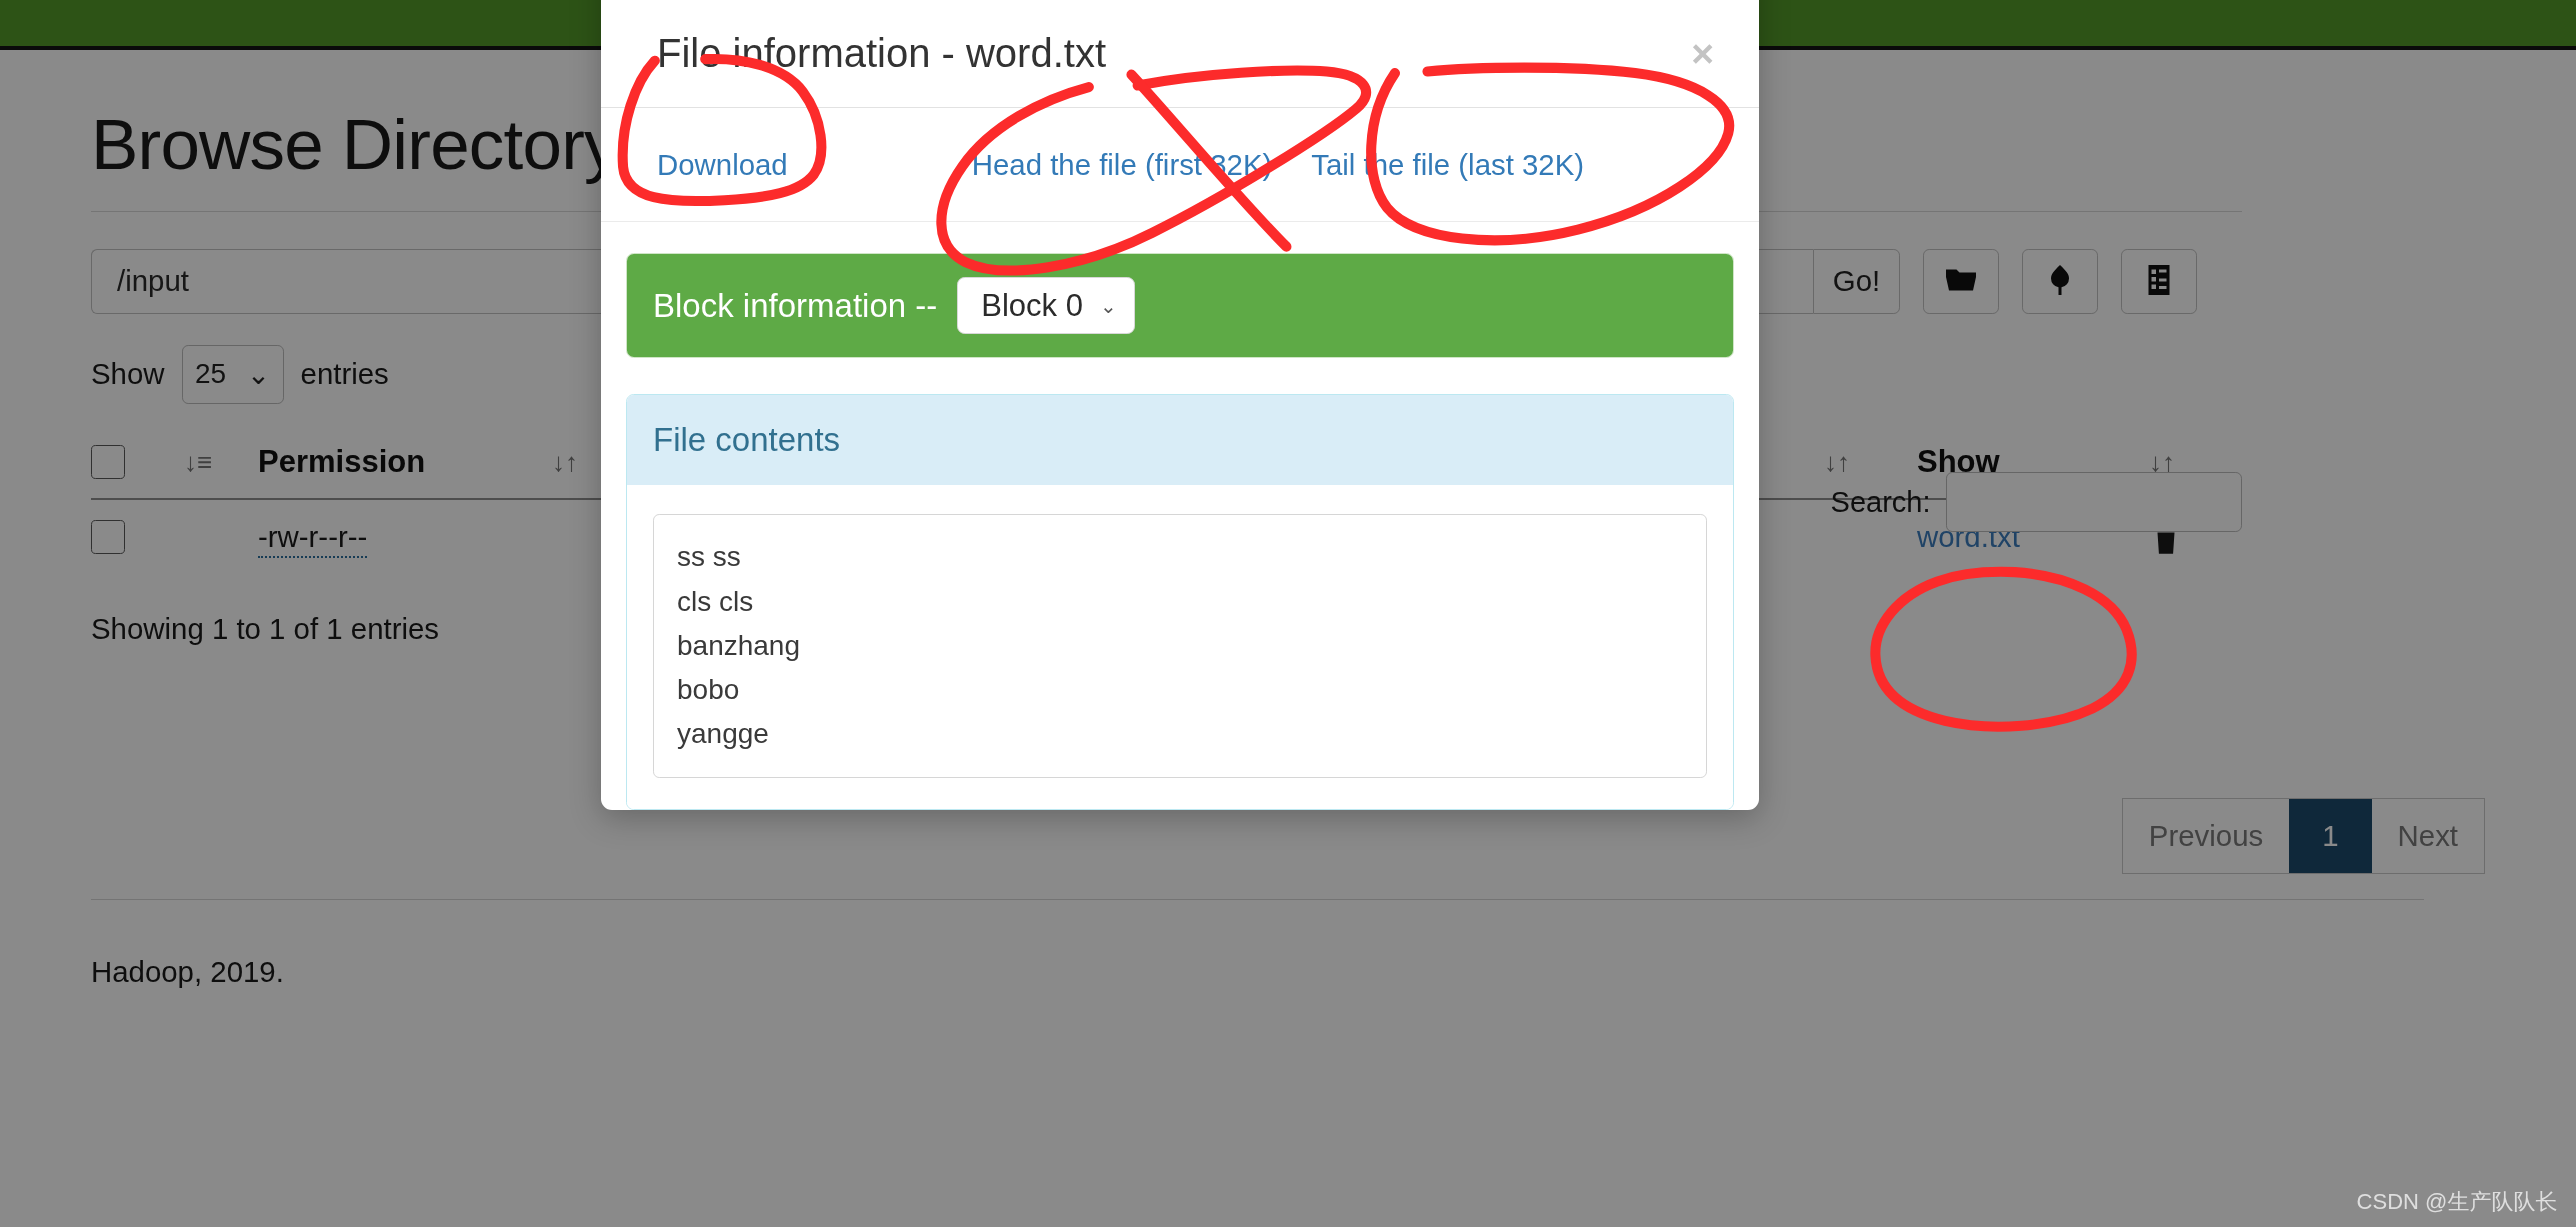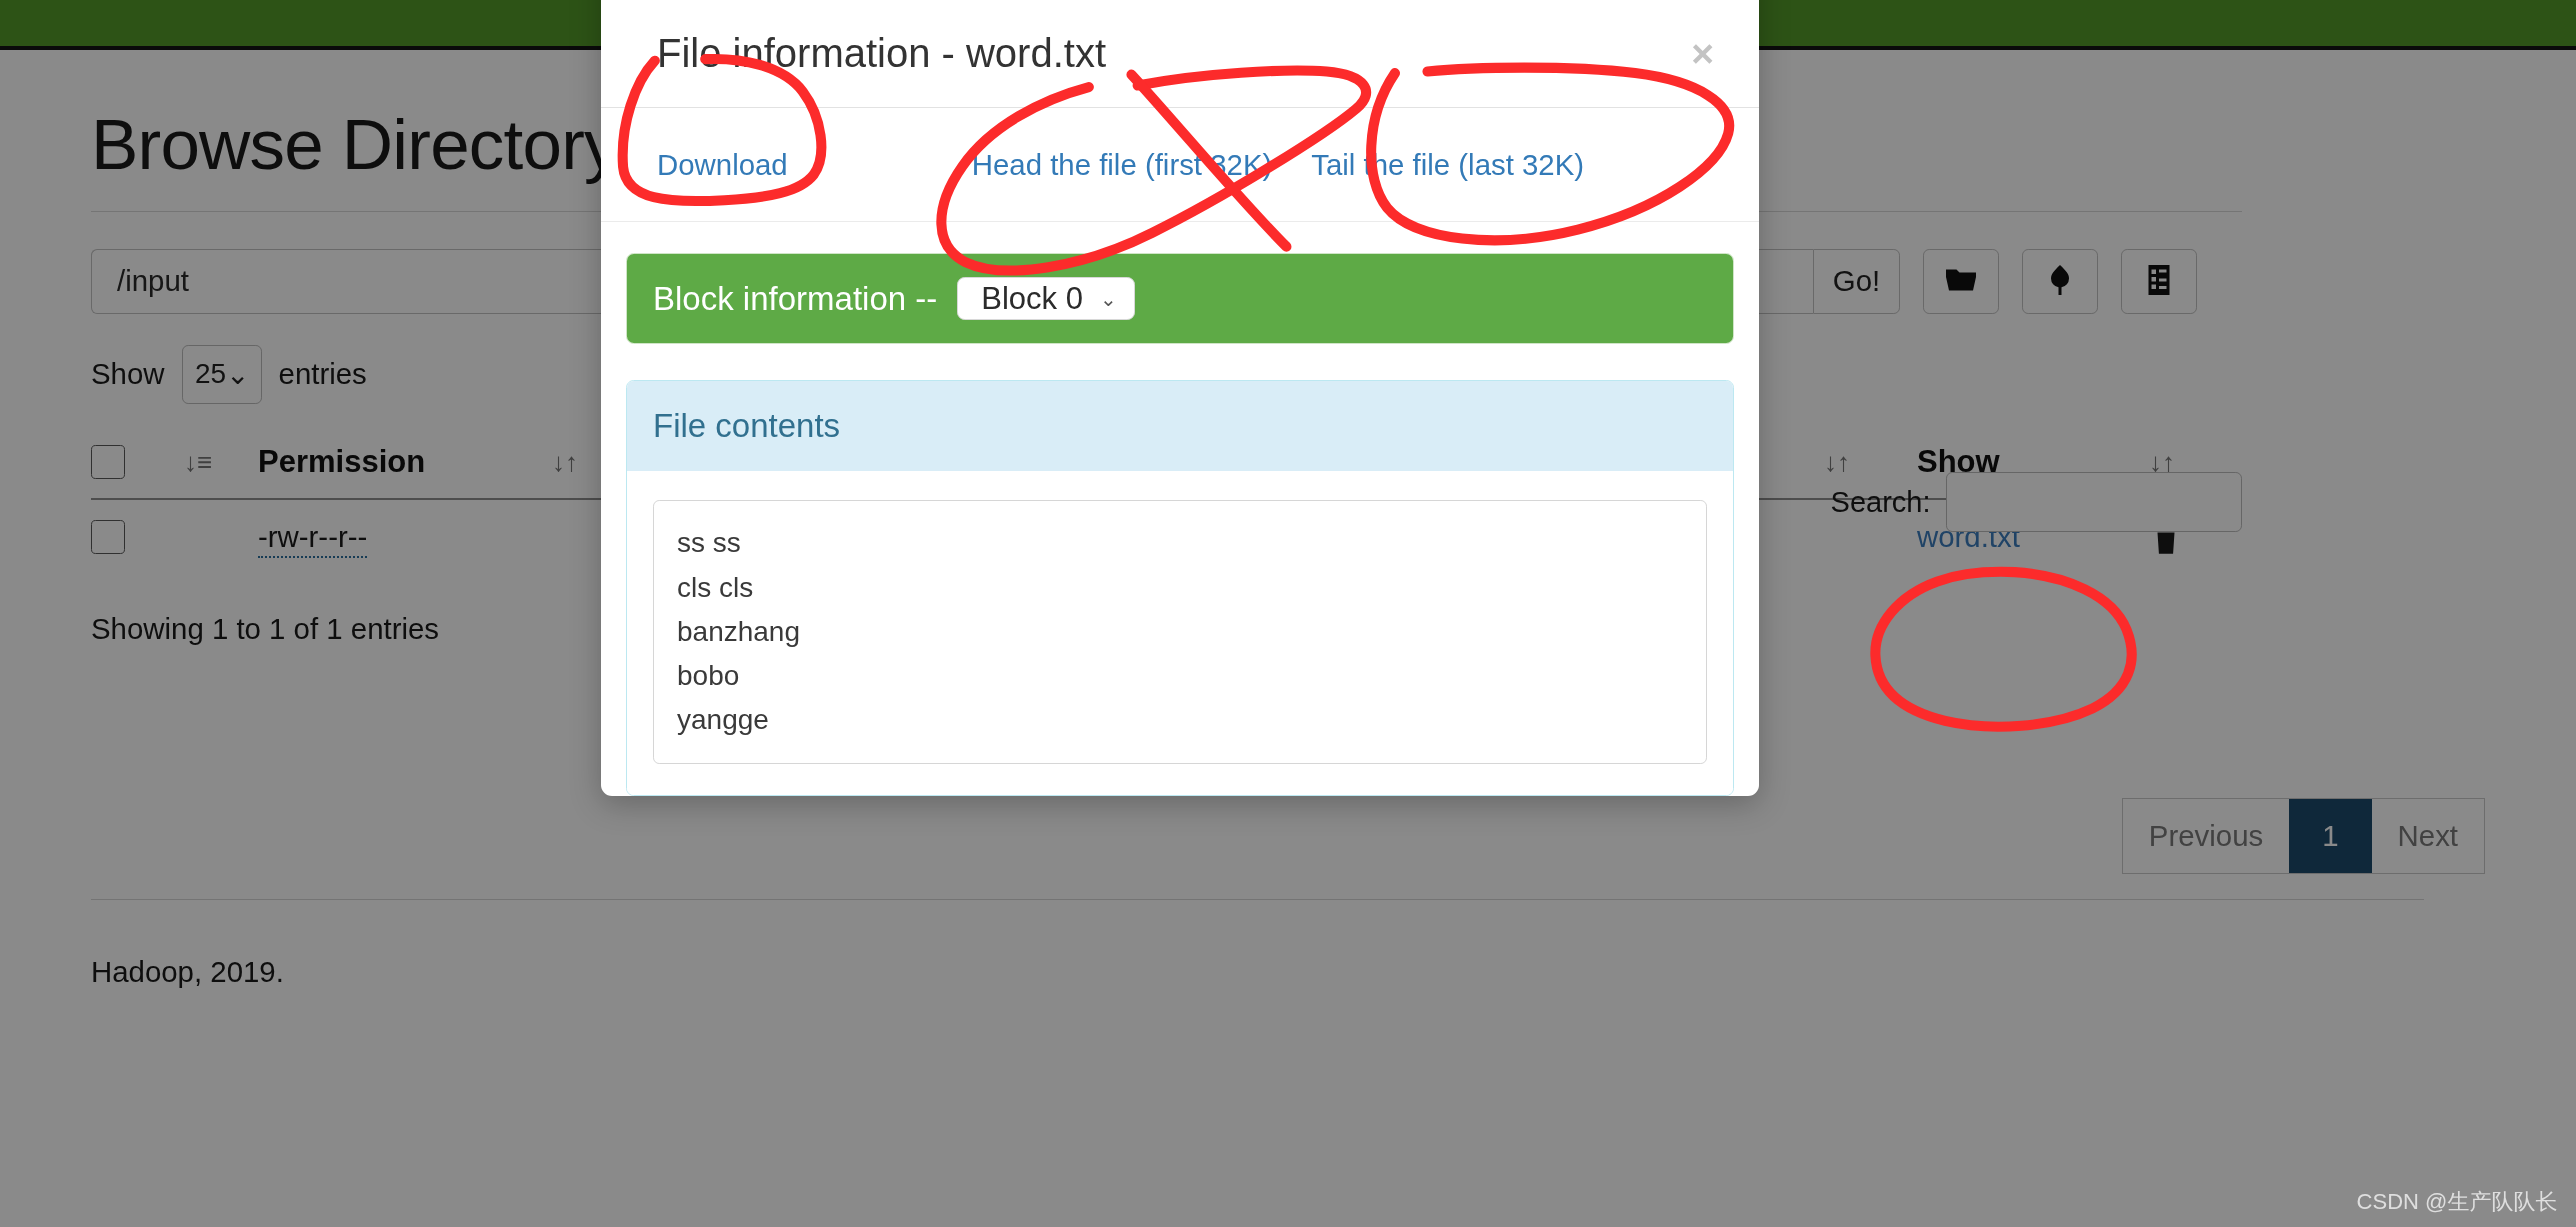--- a/index.html
+++ b/index.html
@@ -57,21 +57,21 @@
   }
   .icon-btn {
     width: 76px; height: 65px; margin-left: 23px;
     border: 0.8px solid #c2c2c2; border-radius: 6.2px; background: #fff;
     display: flex; align-items: center; justify-content: center;
   }
   .icon-btn svg { width: 36px; height: 36px; fill: #111; }
 
   .show-row { display: flex; align-items: center; gap: 17px; font-size: 29.4px; color: #1a1a1a; }
   .show-sel {
-    width: 80px; height: 59px; border: 0.8px solid #bcbcbc; border-radius: 6.2px;
+    width: 102px; height: 59px; border: 0.8px solid #bcbcbc; border-radius: 6.2px;
     background: #fff; display: flex; align-items: center; justify-content: space-between;
     padding: 0 12.4px; font-size: 28px; color: #222;
   }
   .search-row {
     position: absolute; right: 91px; top: 418px;
     display: flex; align-items: center; gap: 15.5px;
     font-size: 29px; color: #1b1b1b;
   }
   .search-input {
     width: 296px; height: 60px; border: 0.8px solid #bdbdbd; border-radius: 6.2px; background: #fff;
@@ -156,21 +156,21 @@
     border: 0.8px solid #cfe5c6; border-radius: 7.7px; overflow: hidden;
     margin-bottom: 36px;
   }
   .panel-green-head {
     background: #5eaa46; padding: 23px 26px;
     display: flex; align-items: center; gap: 20px;
   }
   .pg-label { color: #fff; font-size: 33px; white-space: nowrap; }
   .block-select {
     background: #fff; border: 0.8px solid #d8d8d8; border-radius: 7.7px;
-    height: 43px; min-width: 166px;
+    height: 57px; min-width: 166px;
     display: flex; align-items: center; justify-content: space-between;
     padding: 0 17px 0 23px; font-size: 31px; color: #2b2b2b;
   }
   .caret { font-size: 20px; color: #555; margin-left: 17px; }
 
   .panel-green-body { background: #fff; padding: 33px 26px 42px 26px; }
   .panel-green-body p { font-size: 31px; color: #2e2e2e; margin-bottom: 26px; line-height: 1.25; }
   .panel-green-body p:last-of-type { margin-bottom: 17px; }
   .avail-list { list-style: disc; margin: 0 0 0 60px; }
   .avail-list li { font-size: 31px; color: #2e2e2e; margin-bottom: 11px; }

